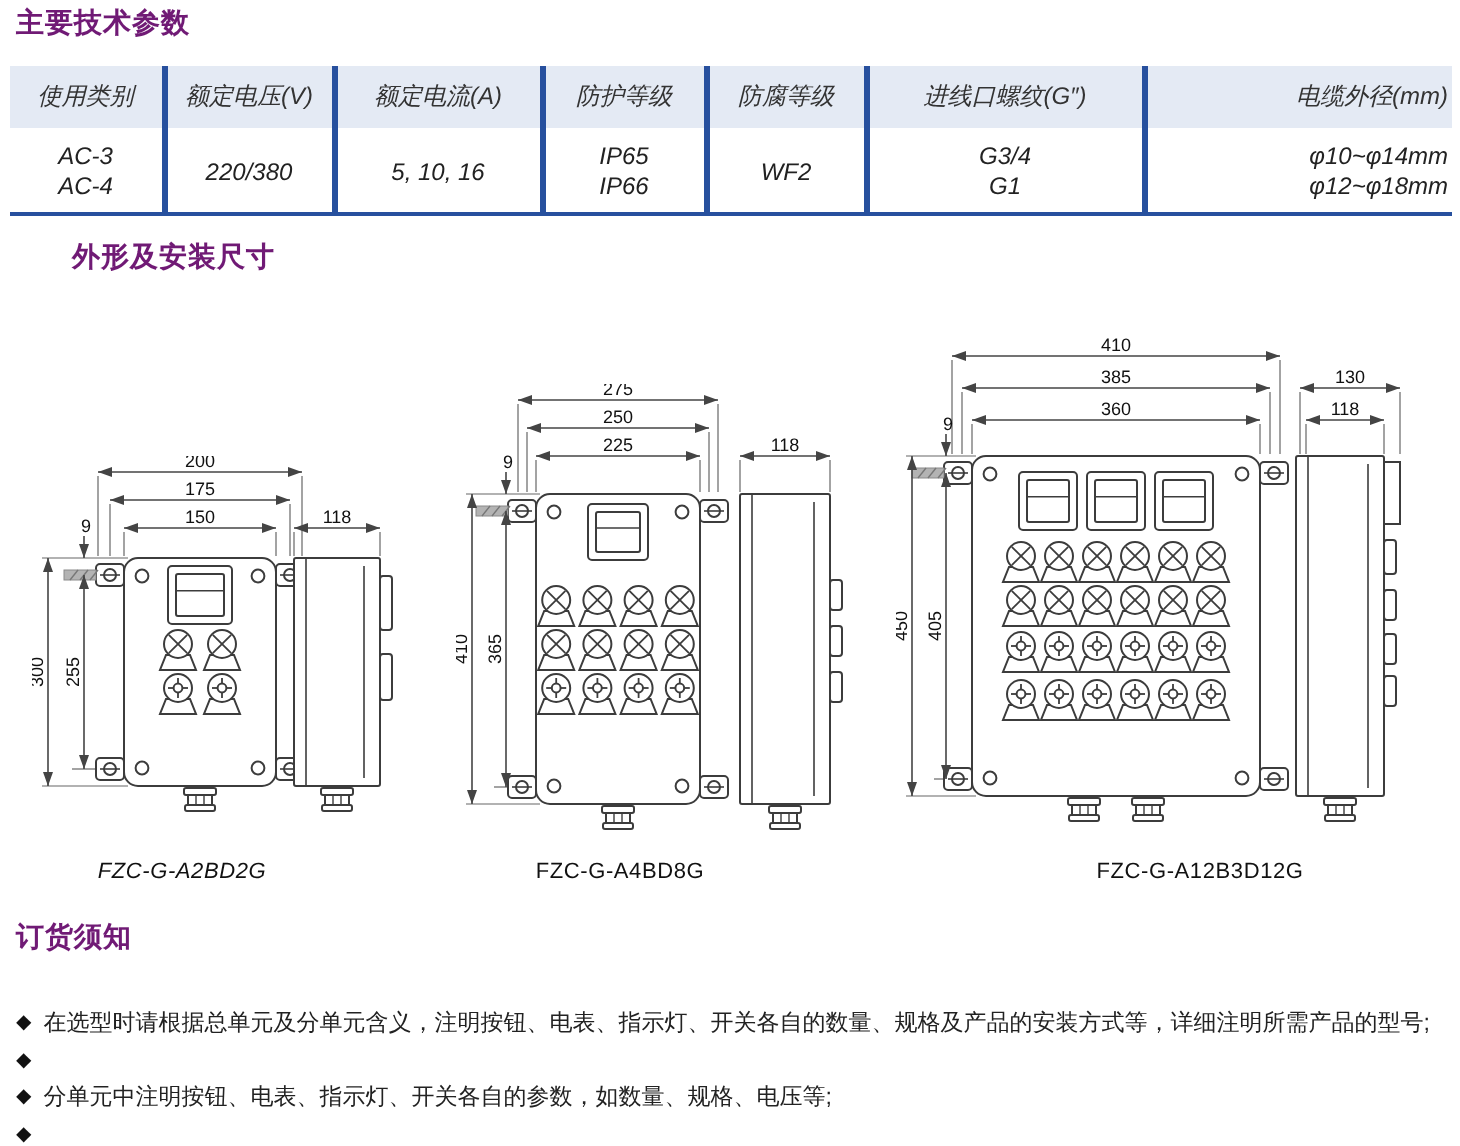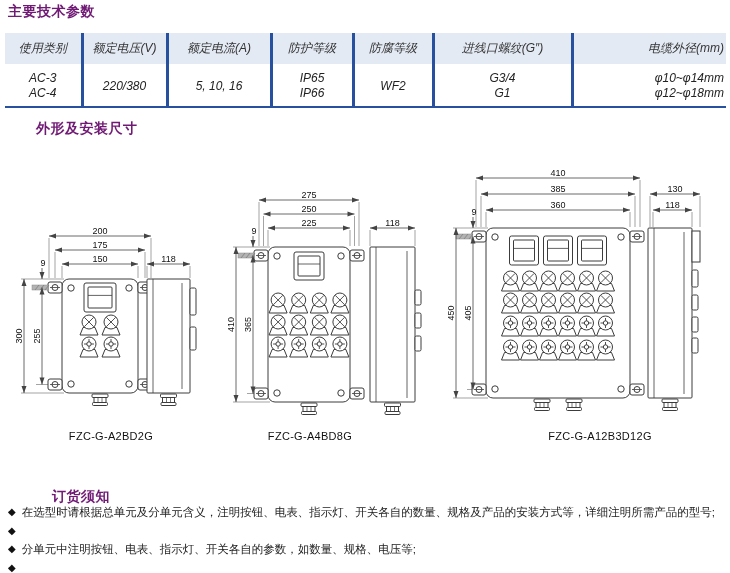--- a/index.html
+++ b/index.html
@@ -5,21 +5,21 @@
   html,body{margin:0;padding:0;}
   body{
     width:730px;height:573px;position:relative;overflow:hidden;background:#ffffff;
     font-family:"Liberation Sans","DejaVu Sans",sans-serif;
   }
   .sec-title{
     position:absolute;margin:0;font-size:14px;font-weight:bold;color:#701a75;letter-spacing:0.5px;
   }
   #sec1{left:8px;top:3px;}
   #sec2{left:8px;top:120px;margin-left:28px;}
-  #sec3{left:8px;top:488px;margin-left:44px;}
+  #sec3{left:8px;top:460px;}
 
   
   table.spec{
     position:absolute;left:5px;top:33px;width:721px;
     border-collapse:collapse;table-layout:fixed;
     border-bottom:2px solid #27509e;
     font-style:italic;
   }
   table.spec th{
     background:#e4eaf4;font-weight:normal;font-size:12px;color:#333;
@@ -32,21 +32,21 @@
     padding:2px 2px;background:#fff;
   }
   table.spec th.last,table.spec td.last{border-right:none;text-align:right;}
 
   
   svg.drawing{position:absolute;}
   .model-label{
     position:absolute;top:430px;width:140px;text-align:center;
     font-size:11px;color:#111;letter-spacing:0.3px;
   }
-  #ml1{left:41px;} #ml2{left:240px;} #ml3{left:530px;}
+  #ml1{left:21px;font-style:italic;} #ml2{left:240px;} #ml3{left:530px;}
 
   
   ul.notes{
     position:absolute;left:8px;top:505px;width:720px;margin:0;padding:0;list-style:none;
   }
   ul.notes li{
     display:flex;align-items:flex-start;gap:6px;
     font-size:11.5px;color:#222;line-height:14px;margin-bottom:4.5px;white-space:nowrap;
   }
   ul.notes .diamond{font-size:10px;color:#111;line-height:14px;}

